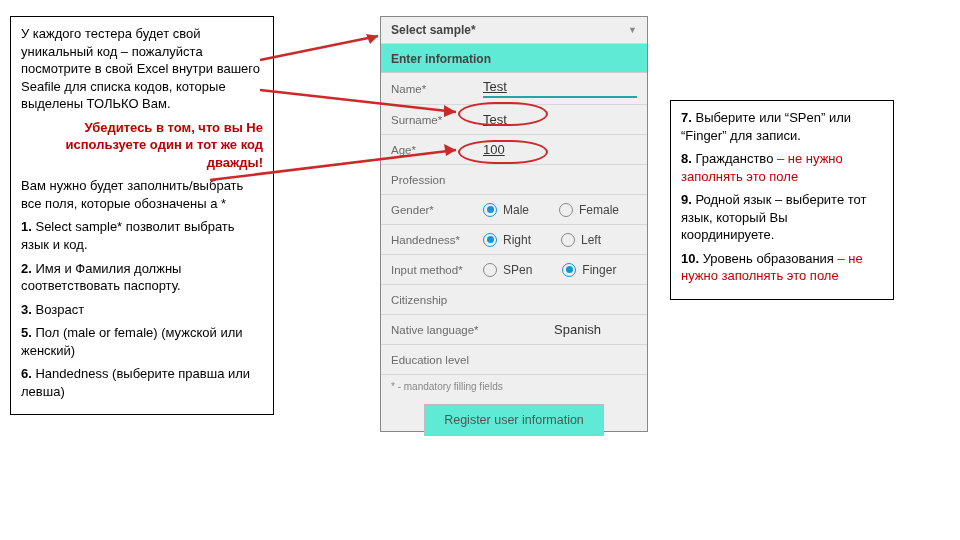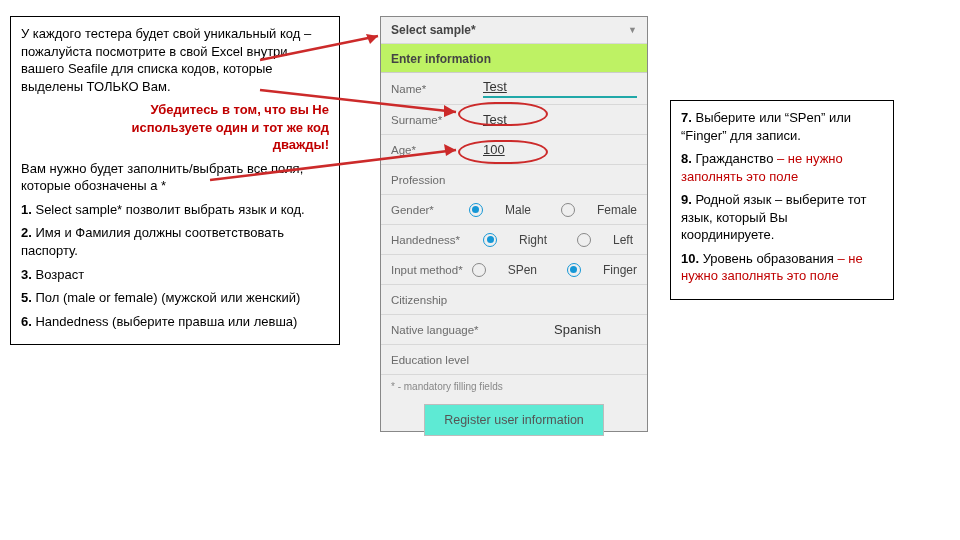--- a/index.html
+++ b/index.html
@@ -12,39 +12,39 @@
     background: #fff;
     position: relative;
     color: #000;
   }
   .left-box, .right-box {
     position: absolute;
     border: 1px solid #000;
     padding: 8px 10px;
     line-height: 1.35;
   }
-  .left-box { left: 10px; top: 16px; width: 330px; }
+  .left-box { left: 10px; top: 16px; width: 264px; }
   .right-box { left: 670px; top: 100px; width: 224px; }
   .left-box p, .right-box p { margin: 0 0 6px 0; }
   .red { color: #c00000; }
   .b { font-weight: bold; }
   .center { text-align: right; }
 
   
   .phone {
     position: absolute;
     left: 380px; top: 16px;
     width: 268px; height: 416px;
     border: 1px solid #888;
     background: #efefef;
     font-size: 12px;
     color: #555;
   }
   .section-header {
-    background: #bef264;
+    background: #5eead4;
     padding: 8px 10px 6px;
     font-weight: bold;
     color: #444;
     border-bottom: 1px solid #ccc;
   }
   .dropdown-row {
     display: flex; align-items: center;
     padding: 6px 10px;
     border-bottom: 1px solid #d8d8d8;
   }
@@ -55,21 +55,21 @@
   .row {
     display: flex; align-items: center;
     padding: 6px 10px;
     border-bottom: 1px solid #d8d8d8;
     min-height: 30px;
   }
   .row .label { width: 92px; color: #6b6b6b; font-size: 11.5px; }
   .row .value { flex: 1; color: #333; font-size: 13px; text-decoration: underline; }
   .row.underlined .value { border-bottom: 2px solid #20a8a8; padding-bottom: 2px; }
   .radios { display: flex; gap: 30px; flex: 1; }
-  .radio { display: flex; align-items: center; gap: 22px; }
+  .radio { display: flex; align-items: center; gap: 6px; }
   .radio .circle {
     width: 14px; height: 14px; border-radius: 50%;
     border: 1.5px solid #888; display: inline-flex;
     align-items: center; justify-content: center;
   }
   .radio.sel .circle { border-color: #1597d6; }
   .radio.sel .circle::after {
     content: ""; width: 7px; height: 7px; border-radius: 50%;
     background: #1597d6;
   }

